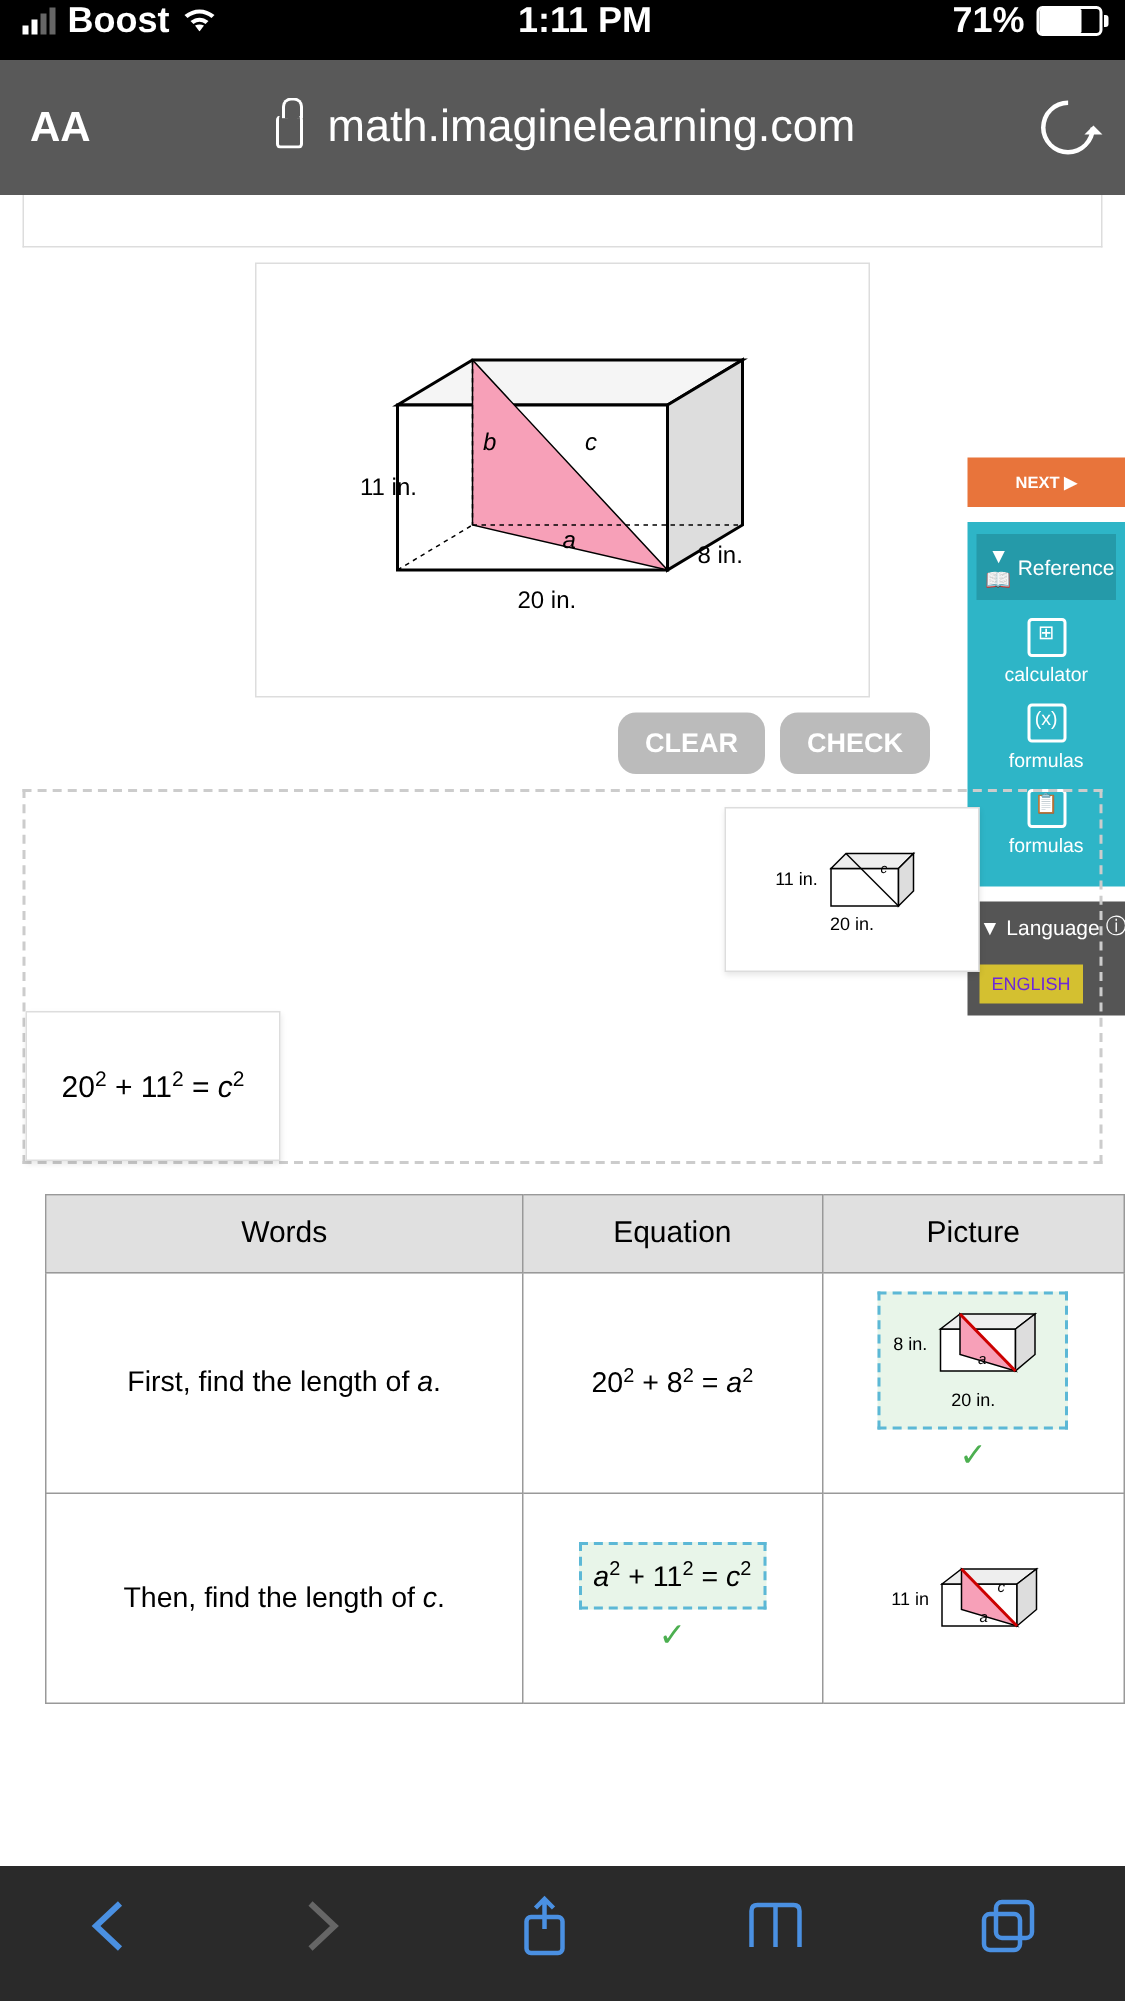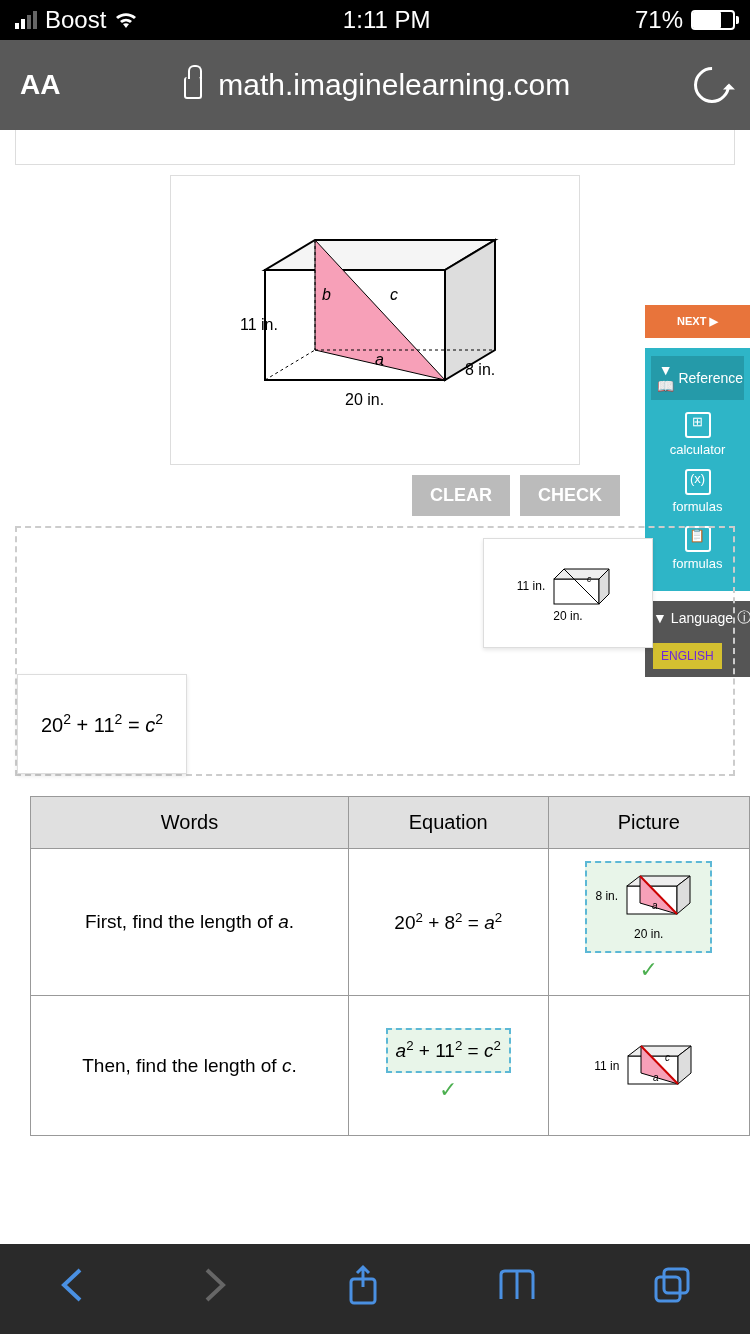--- a/index.html
+++ b/index.html
@@ -1,17 +1,17 @@
 <!DOCTYPE html>
 <html><head>
 <meta charset="utf-8">
 <style>
 *{margin:0;padding:0;box-sizing:border-box;font-family:-apple-system,Helvetica,Arial,sans-serif}
 body{width:750px;height:1334px;background:#f0f0f0;position:relative;overflow:hidden}
-.status-bar{height:40px;background:#000;color:#fff;display:flex;align-items:center;justify-content:space-between;padding:0 15px;font-size:24px;font-weight:400}
+.status-bar{height:40px;background:#000;color:#fff;display:flex;align-items:flex-start;justify-content:space-between;padding:0 15px;font-size:24px;font-weight:700}
 .status-left,.status-right{display:flex;align-items:center;gap:8px}
 .signal{display:flex;align-items:flex-end;gap:2px}
 .signal span{width:4px;background:#fff}
 .signal span:nth-child(1){height:6px}
 .signal span:nth-child(2){height:10px}
 .signal span:nth-child(3){height:14px;background:#666}
 .signal span:nth-child(4){height:18px;background:#666}
 .battery{width:44px;height:20px;border:2px solid #fff;border-radius:4px;position:relative}
 .battery:after{content:"";position:absolute;right:-6px;top:4px;width:3px;height:8px;background:#fff;border-radius:0 2px 2px 0}
 .battery-fill{width:71%;height:100%;background:#fff;border-radius:1px}
@@ -19,21 +19,21 @@
 .aa{color:#fff;font-size:28px;font-weight:600}
 .url-wrap{flex:1;display:flex;align-items:center;justify-content:center;gap:16px;color:#fff;font-size:30px}
 .lock-icon{width:18px;height:22px;border:2px solid #fff;border-radius:3px;border-top:none;position:relative;margin-top:6px}
 .lock-icon:before{content:"";position:absolute;top:-12px;left:2px;width:10px;height:12px;border:2px solid #fff;border-bottom:none;border-radius:6px 6px 0 0}
 .reload{width:36px;height:36px;border:3px solid #fff;border-radius:50%;border-top-color:transparent;transform:rotate(45deg);position:relative}
 .reload:after{content:"";position:absolute;top:-4px;right:-2px;border:6px solid transparent;border-bottom-color:#fff;transform:rotate(-45deg)}
 .content{position:absolute;top:130px;left:0;right:0;bottom:90px;background:#fff;overflow:hidden}
 .top-card{margin:0 15px;background:#fff;border:1px solid #ddd;border-top:none;height:35px}
 .diagram-card{margin:10px auto;width:410px;height:290px;background:#fff;border:1px solid #ddd;display:flex;align-items:center;justify-content:center}
 .btn-row{display:flex;justify-content:flex-end;gap:10px;padding:0 130px 10px 0}
-.btn{padding:10px 18px;background:#bbb;color:#fff;font-size:18px;border-radius:0;font-weight:600}
+.btn{padding:10px 18px;background:#bbb;color:#fff;font-size:18px;border-radius:12px;font-weight:600}
 .drop-zone{margin:0 15px 20px;border:2px dashed #ccc;padding:15px;position:relative;height:250px}
 .tile{background:#fff;border:1px solid #ddd;box-shadow:0 2px 4px rgba(0,0,0,0.1);position:absolute;display:flex;flex-direction:column;align-items:center;justify-content:center;font-size:20px}
 .tile1{right:80px;top:10px;width:170px;height:110px}
 .tile2{left:0;bottom:0;width:170px;height:100px}
 .table{margin:0 30px;border:1px solid #999;border-collapse:collapse;width:calc(100% - 30px)}
 .table th{background:#e0e0e0;padding:14px;font-weight:400;font-size:20px;border:1px solid #999}
 .table td{border:1px solid #999;padding:12px;height:140px;text-align:center;font-size:19px;vertical-align:middle}
 .correct{border:2px dashed #5cb8d6;background:#e8f5e9;padding:8px;display:inline-block;position:relative}
 .check{color:#4caf50;font-size:22px;margin-top:4px}
 .side-panel{position:absolute;right:0;top:175px;width:105px}

